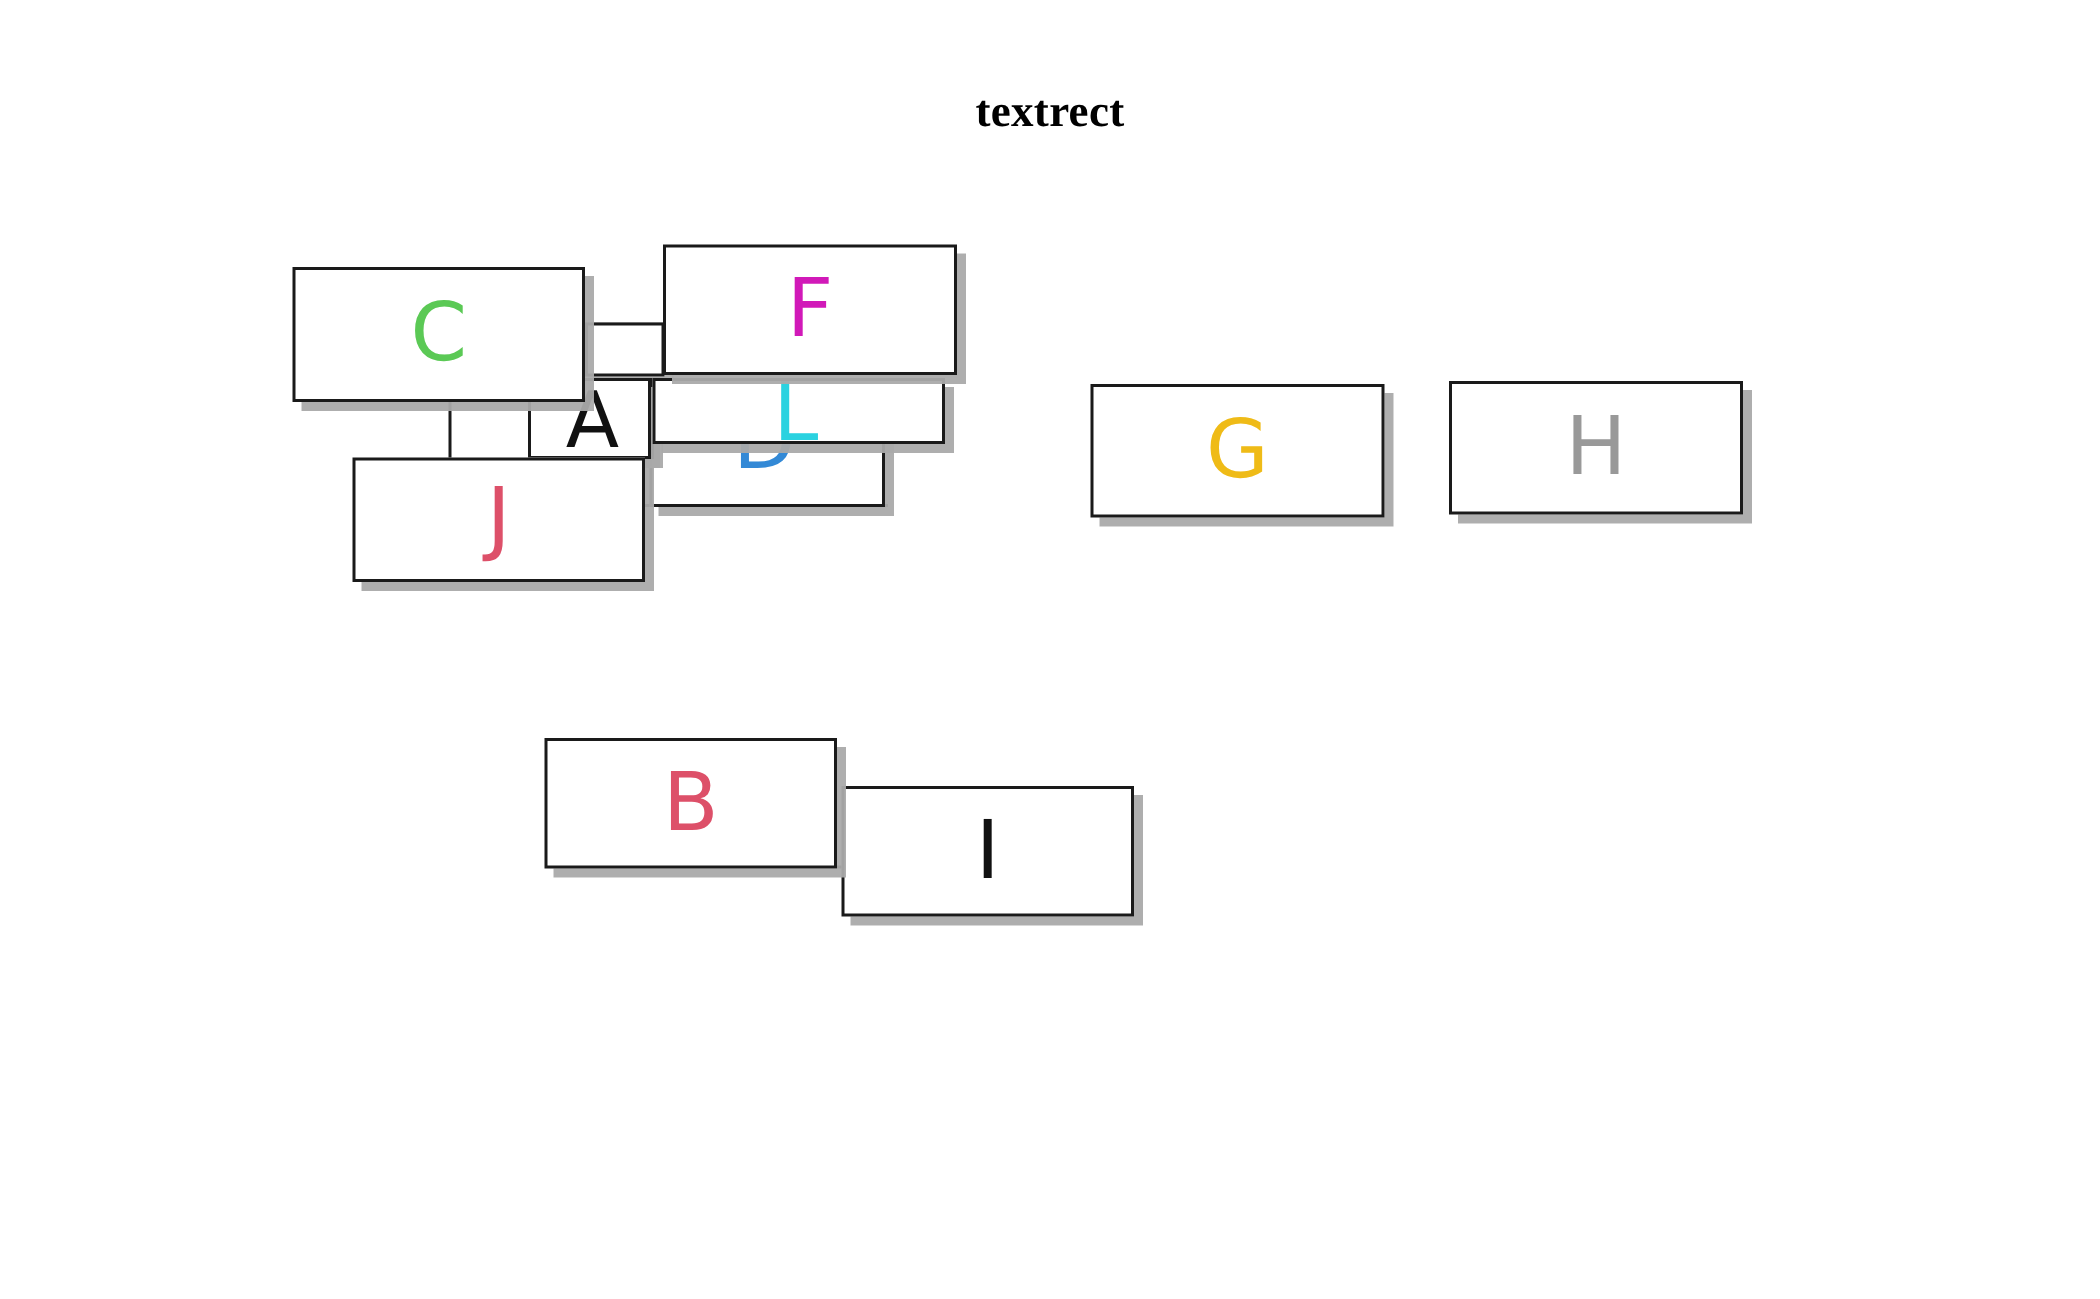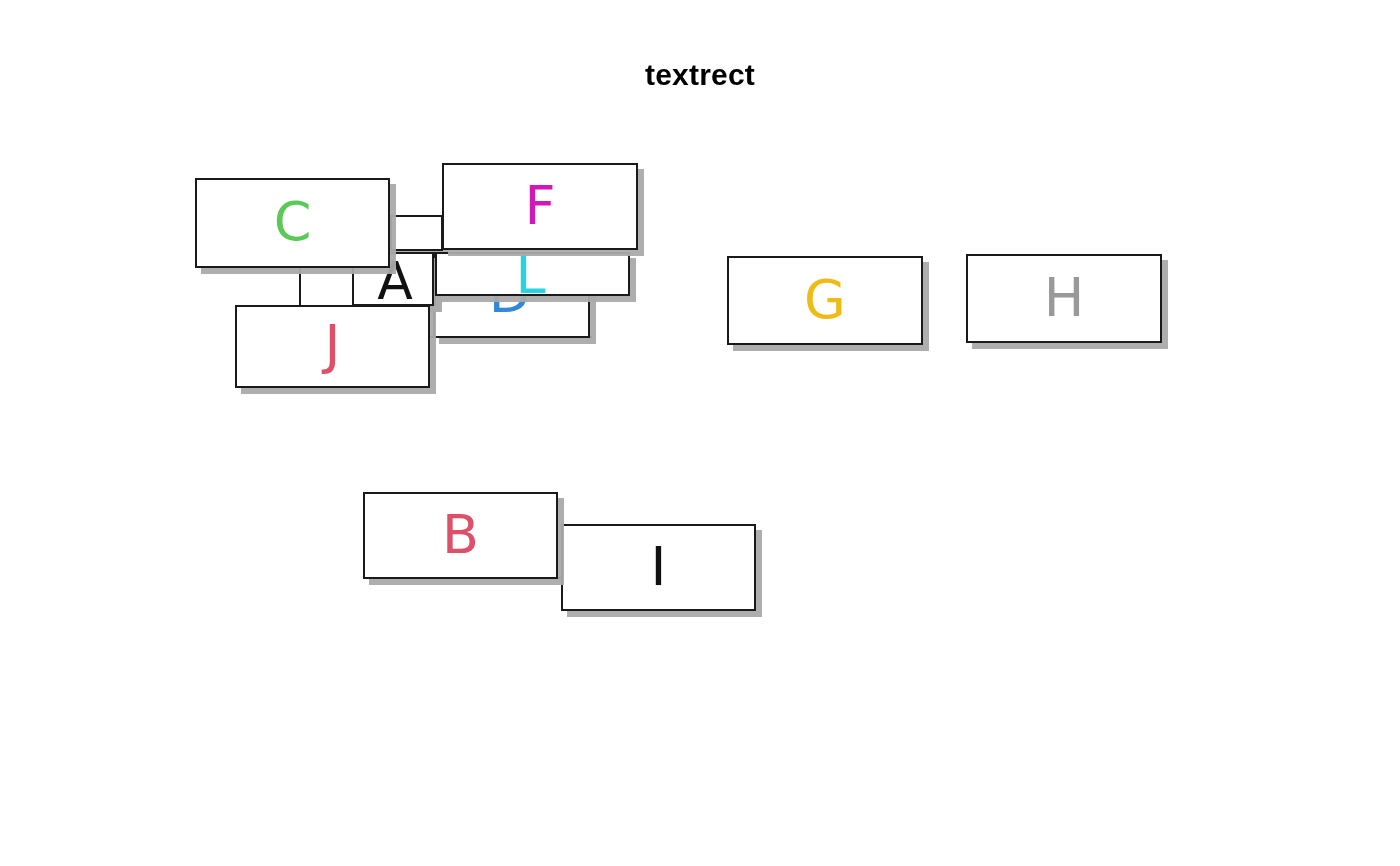--- a/index.html
+++ b/index.html
@@ -22,21 +22,21 @@
     width: 1400px;
     height: 866px;
   }
 
   .page-title {
     position: absolute;
     left: 0;
     top: 58px;
     width: 1400px;
     text-align: center;
-    font-family: Liberation Sans, sans-serif;
+    font-family: Liberation Serif, serif;
     font-weight: bold;
     font-size: 30px;
     color: #000000;
     letter-spacing: 0.2px;
     white-space: pre;
   }
 
   
   .node {
     position: absolute;

